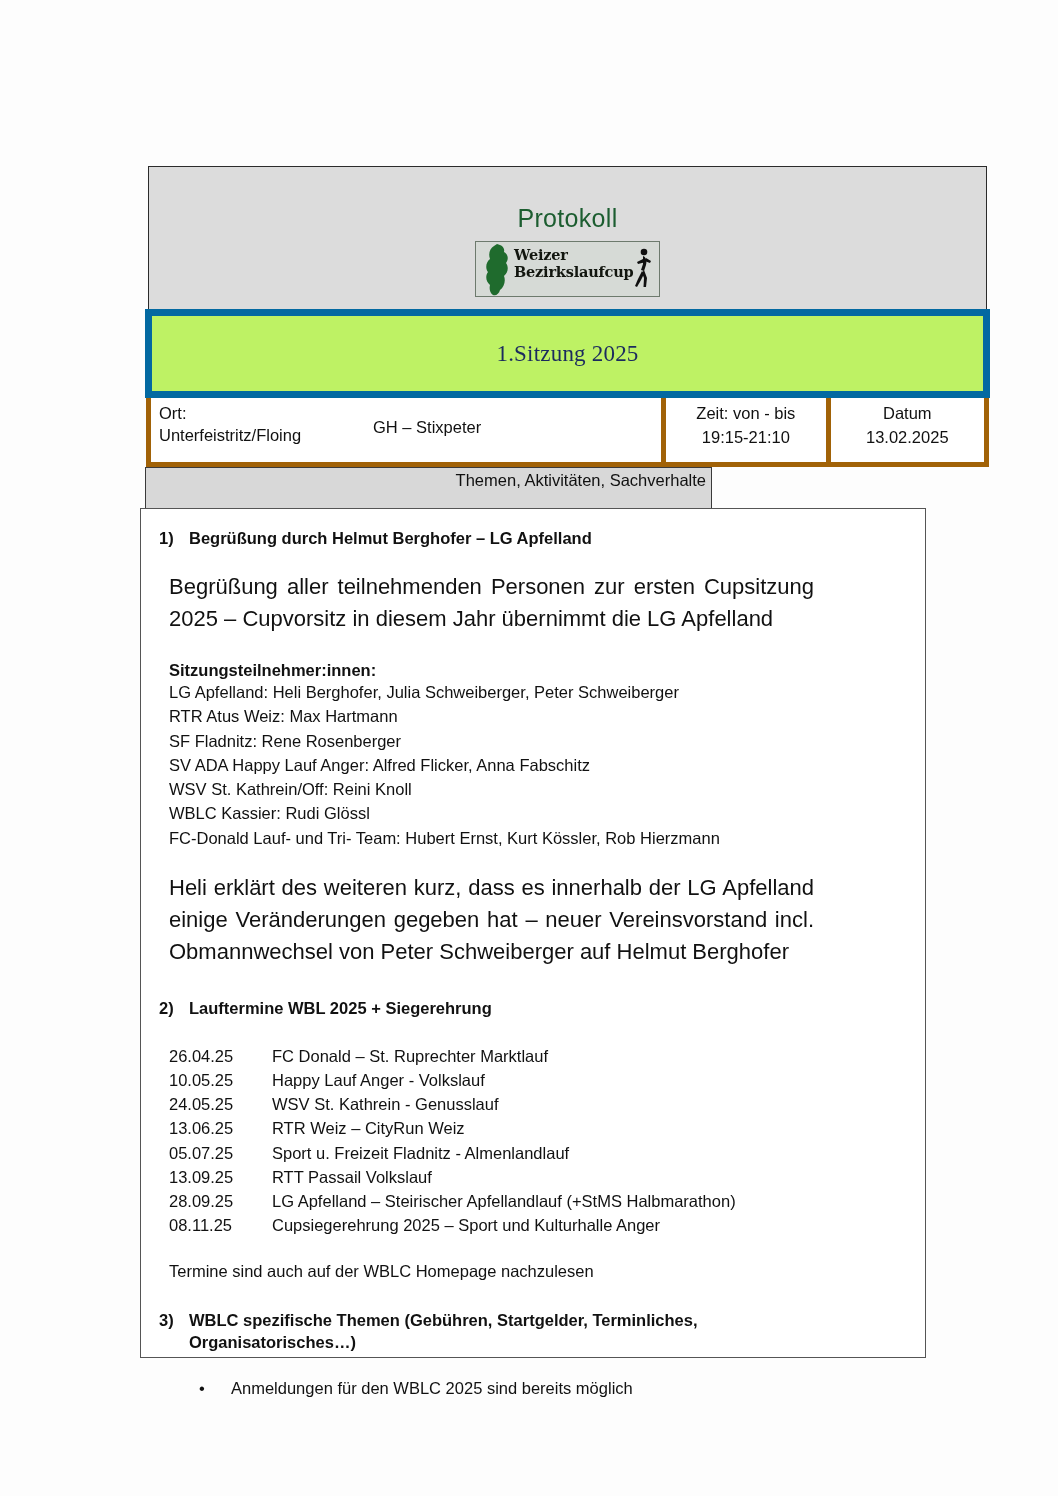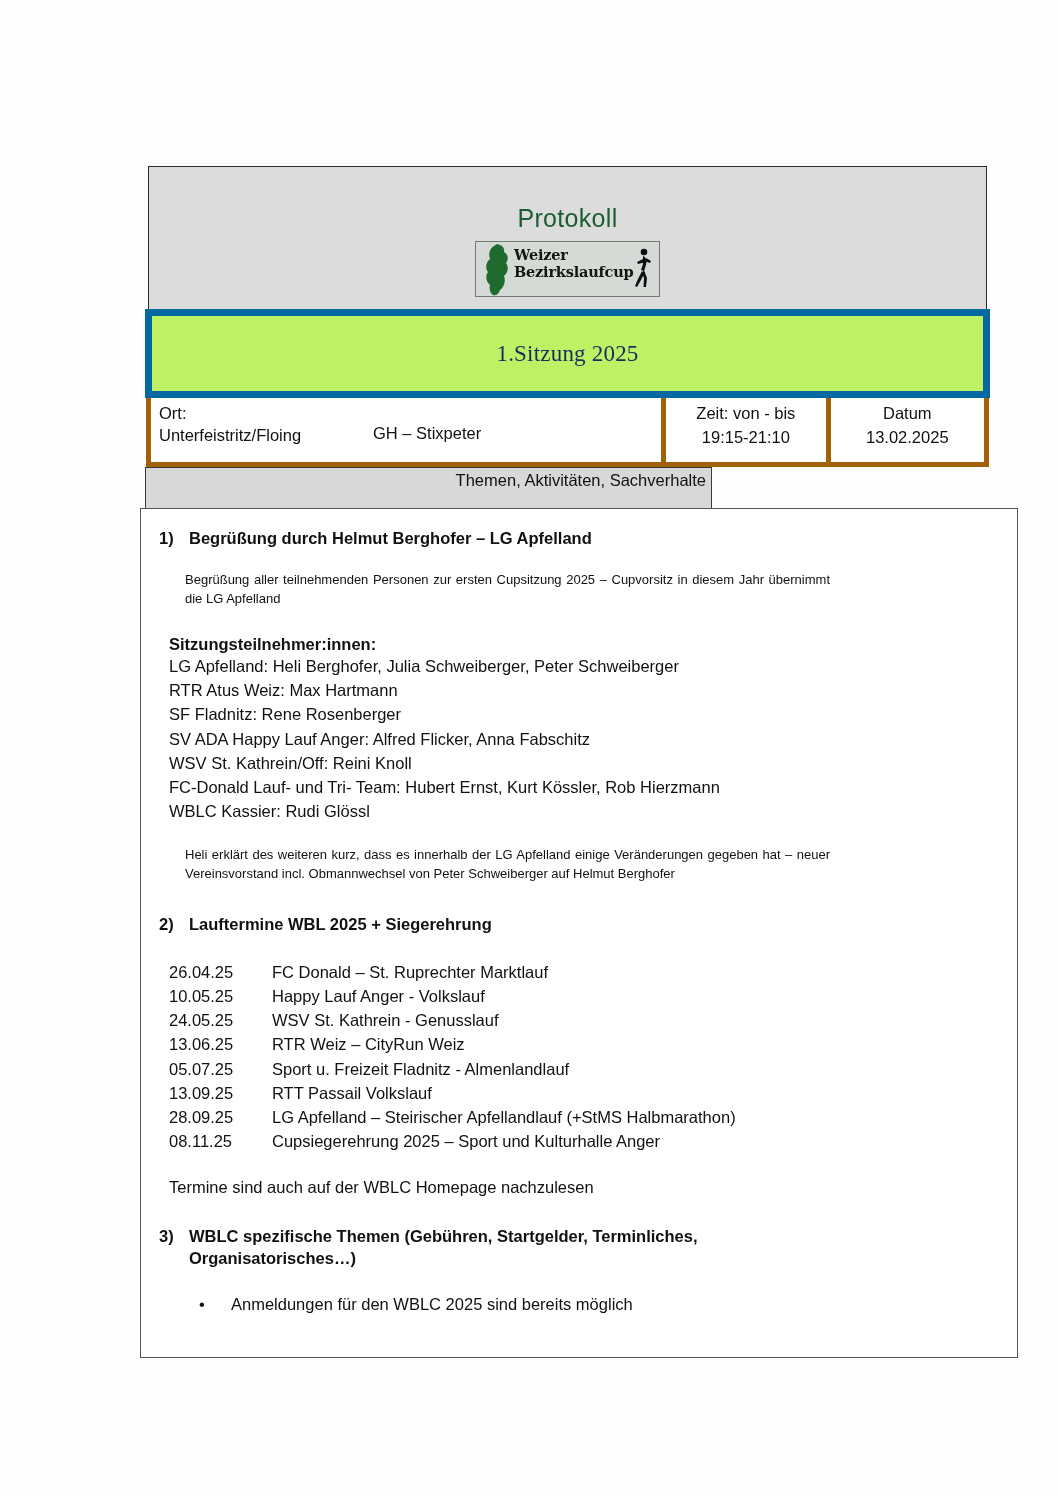--- a/index.html
+++ b/index.html
@@ -110,21 +110,21 @@
 
   .info-cell-ort { width: 543px; position: relative; }
   .info-cell-zeit { width: 157px; text-align: center; }
   .info-cell-datum { width: 145px; text-align: center; }
 
   .lbl      { font-size: 16.5px; line-height: 1.35; }
   .lbl-ctr  { font-size: 16.5px; line-height: 1.45; }
   .gh-text  {
     position: absolute;
     left: 222px;
-    top: 26px;
+    top: 20px;
     font-size: 16.5px;
   }
 
   
   .themen-bar {
     position: absolute;
     left: 145px;
     top: 467px;
     width: 567px;
     height: 42px;
@@ -136,43 +136,43 @@
     font-size: 16.5px;
     line-height: 24px;
     color: #111;
   }
 
   
   .content-box {
     position: absolute;
     left: 140px;
     top: 508px;
-    width: 878px;
+    width: 786px;
     height: 850px;
     border: 1px solid #555555;
     box-sizing: border-box;
     background: #ffffff;
     padding: 10px 18px 0 18px;
   }
 
   .num-head {
     font-size: 16.5px;
     font-weight: bold;
     margin: 8px 0 0 0;
     padding-left: 30px;
     text-indent: -30px;
     line-height: 1.35;
   }
   .num-head .marker { display: inline-block; width: 30px; text-indent: 0; }
 
   .para {
-    font-size: 13px;
+    font-size: 22px;
     line-height: 1.45;
     text-align: justify;
-    margin: 22px 0 0 26px;
+    margin: 22px 0 0 10px;
     width: 645px;
   }
 
   .sub-head {
     font-size: 16.5px;
     font-weight: bold;
     margin: 26px 0 0 10px;
   }
 
   .plist {
@@ -273,22 +273,22 @@
     <div class="para">Begrüßung aller teilnehmenden Personen zur ersten Cupsitzung 2025 – Cupvorsitz in diesem Jahr übernimmt die LG Apfelland</div>
 
     <div class="sub-head">Sitzungsteilnehmer:innen:</div>
 
     <div class="plist">
       <div>LG Apfelland: Heli Berghofer, Julia Schweiberger, Peter Schweiberger</div>
       <div>RTR Atus Weiz: Max Hartmann</div>
       <div>SF Fladnitz: Rene Rosenberger</div>
       <div>SV ADA Happy Lauf Anger: Alfred Flicker, Anna Fabschitz</div>
       <div>WSV St. Kathrein/Off: Reini Knoll</div>
+      <div>WBLC Kassier: Rudi Glössl</div>
       <div>FC-Donald Lauf- und Tri- Team: Hubert Ernst, Kurt Kössler, Rob Hierzmann</div>
-      <div>WBLC Kassier: Rudi Glössl</div>
     </div>
 
     <div class="para">Heli erklärt des weiteren kurz, dass es innerhalb der LG Apfelland einige Veränderungen gegeben hat – neuer Vereinsvorstand incl. Obmannwechsel von Peter Schweiberger auf Helmut Berghofer</div>
 
     <div class="num-head" style="margin-top:30px;">
       <span class="marker">2)</span><span>Lauftermine WBL 2025 + Siegerehrung</span>
     </div>
 
     <div class="sched">
       <div class="sched-row">

